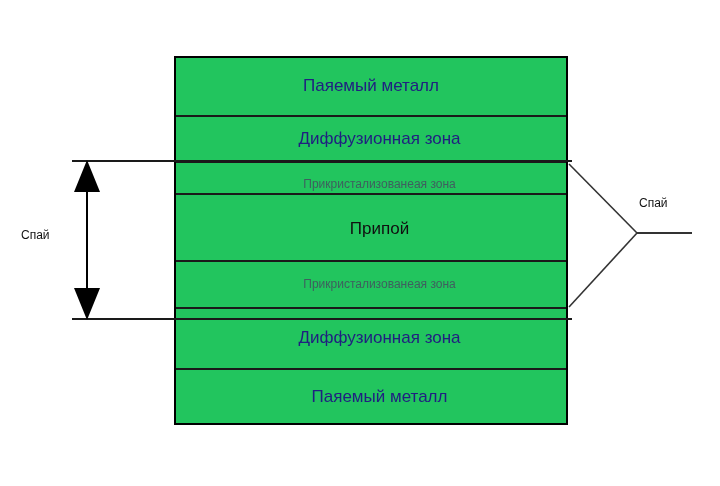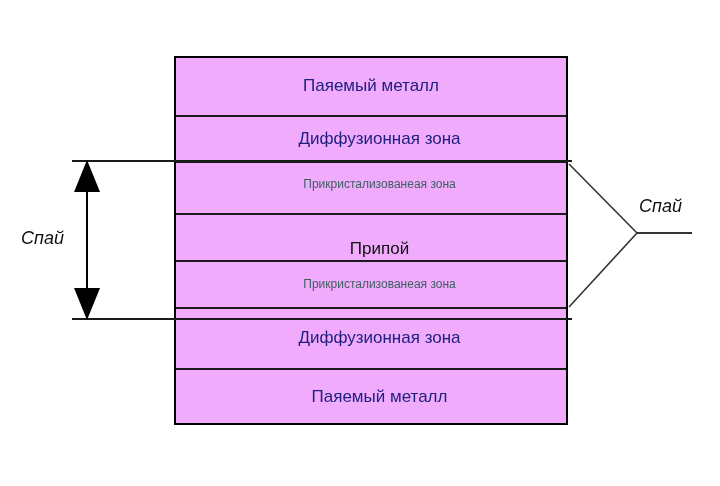--- a/index.html
+++ b/index.html
@@ -24,21 +24,21 @@
 
   
   .layer-stack {
     position: absolute;
     left: 174px;
     top: 56px;
     width: 394px;
     height: 369px;
     border: 2px solid #000000;
     box-sizing: border-box;
-    background: #f0abfc;
+    background: #22c55e;
   }
 
   .layer-row {
     position: absolute;
     left: 0;
     width: 100%;
     box-sizing: border-box;
     display: flex;
     align-items: center;
     justify-content: center;
@@ -59,42 +59,41 @@
 
   
   .lbl-navy  { color: #202080; font-size: 17px; }
   .lbl-teal  { color: #3f5f5f; font-size: 12px; }
   .lbl-black { color: #101010; font-size: 17px; }
 
   
   .row-1 { top: 0px;   height: 57px; }
   .row-2 { top: 57px;  height: 46px; }
   .row-3 { top: 103px; height: 46px; }
-  .row-4 { top: 155px; height: 70px; }
+  .row-4 { top: 135px; height: 70px; }
   .row-5 { top: 202px; height: 47px; }
   .row-6 { top: 249px; height: 61px; }
   .row-7 { top: 310px; height: 57px; }
 
   
   svg.overlay {
     position: absolute;
     left: 0; top: 0;
     width: 720px;
     height: 486px;
     pointer-events: none;
   }
 
   
   .float-label {
     position: absolute;
     white-space: nowrap;
     color: #101010;
-    font-size: 18px;
+    font-size: 12px;
     line-height: 1;
-    font-style: italic;
   }
   #gap-label { left: 21px; top: 229px; }
   #joint-label { left: 639px; top: 197px; }
 </style>
 </head>
 <body>
 
 <div id="diagram-canvas">
 
   <div class="layer-stack">

